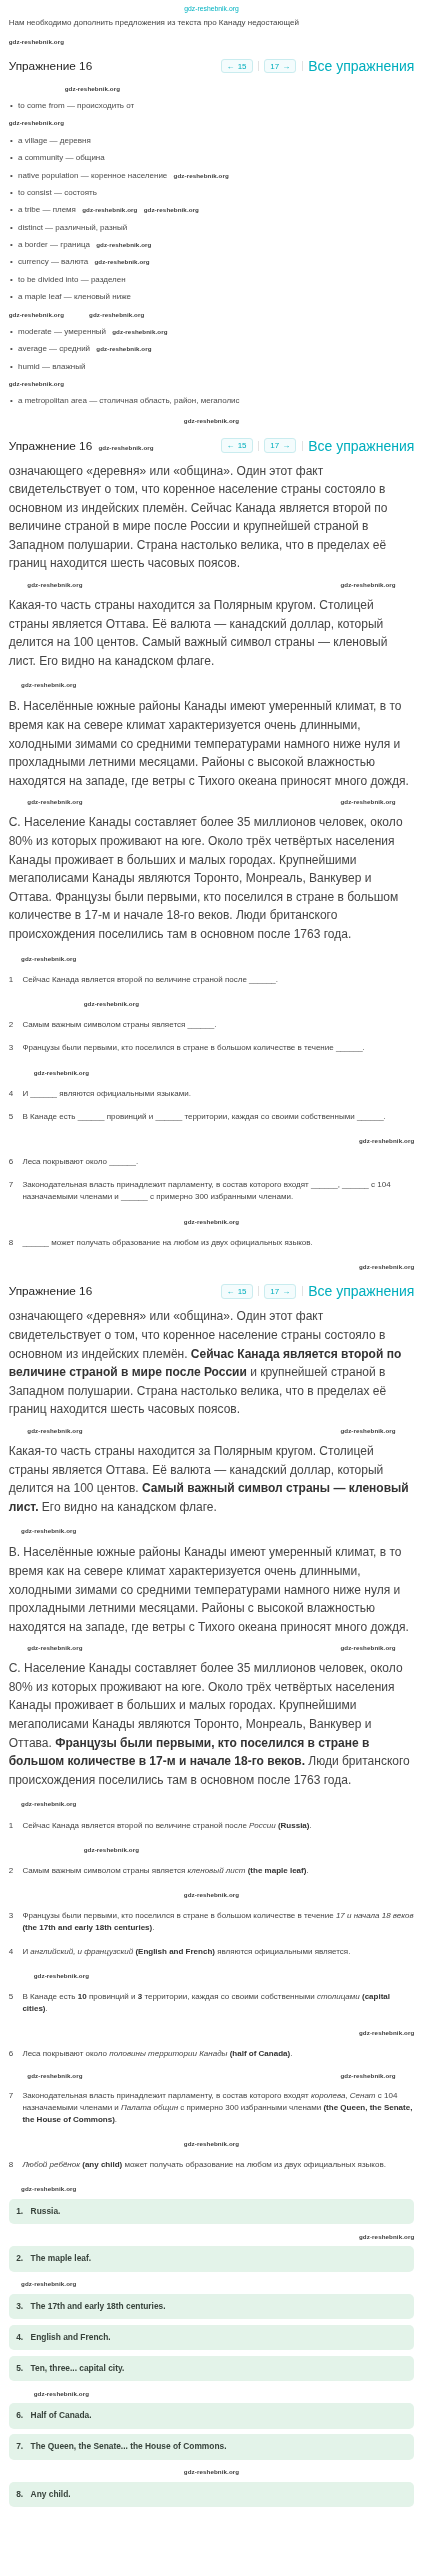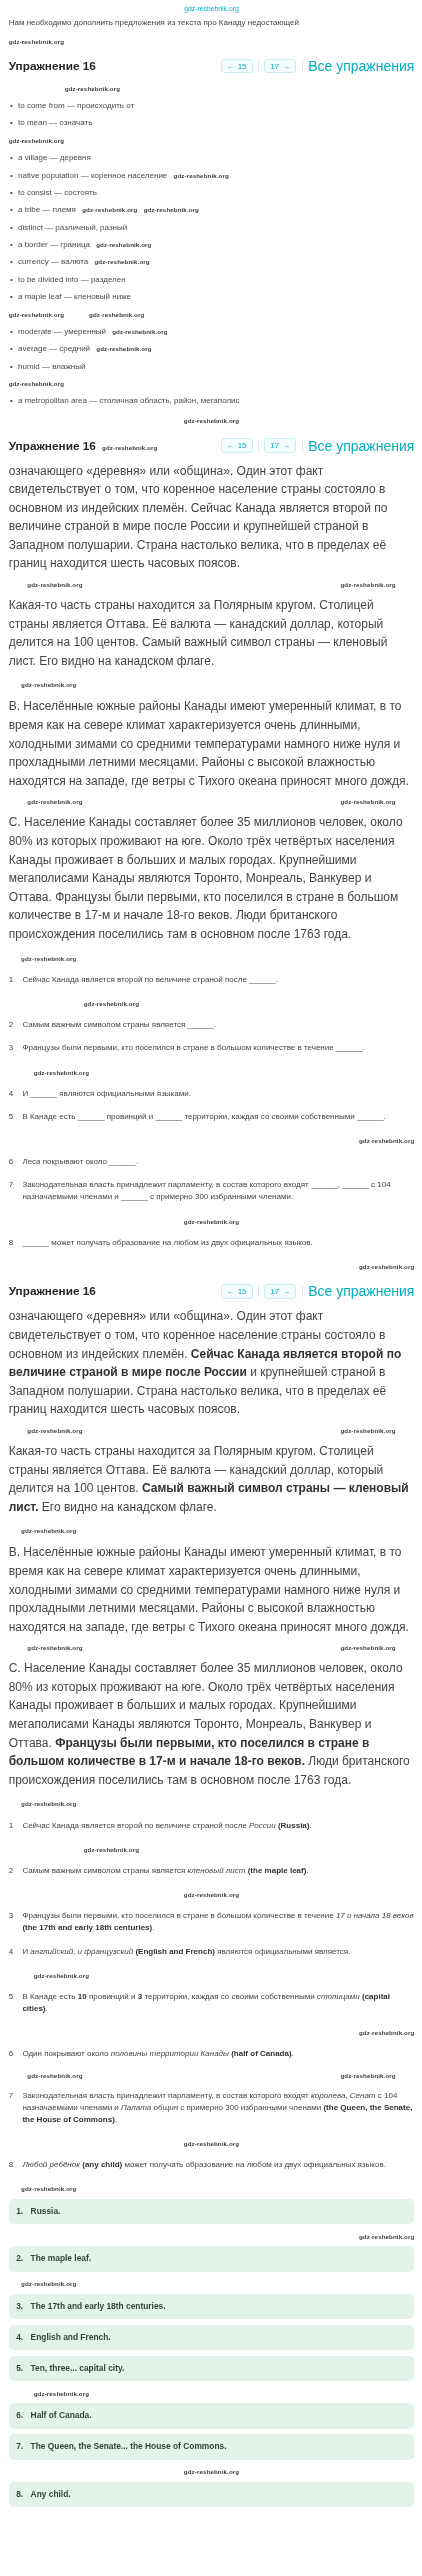--- a/index.html
+++ b/index.html
@@ -9,21 +9,21 @@
   .wm-row{margin:4.4px 0;}
   .wm-inline{margin-left:6.2px;}
   .wm-teal{display:block;text-align:center;color:#00b2c0;font-weight:400;font-size:6.8px;margin:1.2px 0 5px;cursor:pointer;}
   .t-center{text-align:center;}
   .t-right{text-align:right;}
   .split{display:flex;justify-content:space-between;padding:0 18.6px;}
   .ml-20{margin-left:12.4px;} .ml-40{margin-left:25px;} .ml-90{margin-left:56px;} .ml-120{margin-left:75px;}
   .intro{font-size:8px;color:#454545;margin:2.5px 0 6.2px;line-height:1.45;}
   .ex-header{display:flex;align-items:center;justify-content:space-between;margin:12.4px 0 7.5px;}
   .ex-title-wrap{display:flex;align-items:baseline;gap:6.2px;}
-  .ex-title{font-size:11.8px;font-weight:700;color:#262626;margin:0;}
+  .ex-title{font-size:11.8px;font-weight:400;color:#262626;margin:0;}
   .ex-nav{display:flex;align-items:center;gap:5.6px;}
   .pill{display:inline-flex;align-items:center;gap:3.1px;border:0.6px solid #c9ecef;background:#f4fcfd;border-radius:3.1px;padding:1.9px 5px;color:#00aebd;font-size:8px;cursor:pointer;font-family:inherit;}
   .vline{width:0.6px;height:10px;background:#e2e2e2;display:inline-block;}
   .all-link{color:#00aebd;font-size:14px;text-decoration:none;cursor:pointer;}
   .vocab{list-style:none;margin:7.5px 0;padding:0;}
   .vocab li{position:relative;padding-left:9.3px;margin:6.2px 0;font-size:8px;color:#4c4c4c;line-height:1.4;}
   .vocab li.has-bullet::before{content:"•";position:absolute;left:1.2px;color:#4c4c4c;}
   .vocab li.wm-li{padding-left:0;}
   .body-text{font-size:12px;line-height:1.55;color:#454545;margin:8px 0;}
   .qa-list{margin:10px 0;}
@@ -62,23 +62,23 @@
       </button>
       <span class="vline"></span>
       <a class="all-link">Все упражнения</a>
     </div>
   </div>
 
   <div class="wm-row ml-90"><span class="wm">gdz-reshebnik.org</span></div>
 
   <ul class="vocab">
     <li class="has-bullet"><span>to come from — происходить от</span></li>
-    <li class="has-bullet"><span>to mean — означать</span></li>
     <li class="wm-li ml-90"><span class="wm">gdz-reshebnik.org</span></li>
     <li class="has-bullet"><span>a village — деревня</span></li>
+    <li class="has-bullet"><span>a community — община</span></li>
     <li class="has-bullet"><span>native population — коренное население</span><span class="wm wm-inline">gdz-reshebnik.org</span></li>
     <li class="has-bullet"><span>to consist — состоять</span></li>
     <li class="has-bullet"><span>a tribe — племя</span><span class="wm wm-inline">gdz-reshebnik.org</span><span class="wm wm-inline">gdz-reshebnik.org</span></li>
     <li class="has-bullet"><span>distinct — различный, разный</span></li>
     <li class="has-bullet"><span>a border — граница</span><span class="wm wm-inline">gdz-reshebnik.org</span></li>
     <li class="has-bullet"><span>currency — валюта</span><span class="wm wm-inline">gdz-reshebnik.org</span></li>
     <li class="has-bullet"><span>to be divided into — разделен</span></li>
     <li class="has-bullet"><span>a maple leaf — кленовый ниже</span></li>
     <li class="wm-li"><span class="wm">gdz-reshebnik.org</span><span class="wm ml-40">gdz-reshebnik.org</span></li>
     <li class="has-bullet"><span>moderate — умеренный</span><span class="wm wm-inline">gdz-reshebnik.org</span></li>
@@ -220,21 +220,21 @@
         <span><span>И </span><span class="seg-i">английский, и французский</span><span> </span><span class="seg-b">(English and French)</span><span> являются официальными является.</span></span>
       </div>
     <div class="wm-row ml-40"><span class="wm">gdz-reshebnik.org</span></div>
     <div class="qa-item">
         <span class="qa-num">5</span>
         <span><span>В Канаде есть </span><span class="seg-b">10</span><span> провинций и </span><span class="seg-b">3</span><span> территории, каждая со своими собственными </span><span class="seg-i">столицами</span><span> </span><span class="seg-b">(capital cities)</span><span>.</span></span>
       </div>
     <div class="wm-row t-right"><span class="wm">gdz-reshebnik.org</span></div>
     <div class="qa-item">
         <span class="qa-num">6</span>
-        <span><span>Один покрывают около </span><span class="seg-i">половины территории Канады</span><span> </span><span class="seg-b">(half of Canada)</span><span>.</span></span>
+        <span><span>Леса покрывают около </span><span class="seg-i">половины территории Канады</span><span> </span><span class="seg-b">(half of Canada)</span><span>.</span></span>
       </div>
     <div class="wm-row split">
         <span class="wm">gdz-reshebnik.org</span>
         <span class="wm">gdz-reshebnik.org</span>
       </div>
     <div class="qa-item">
         <span class="qa-num">7</span>
         <span><span>Законодательная власть принадлежит парламенту, в состав которого входят </span><span class="seg-i">королева</span><span>, </span><span class="seg-i">Сенат</span><span> с 104 назначаемыми членами и </span><span class="seg-i">Палата общин</span><span> с примерно 300 избранными членами </span><span class="seg-b">(the Queen, the Senate, the House of Commons)</span><span>.</span></span>
       </div>
     <div class="wm-row t-center"><span class="wm">gdz-reshebnik.org</span></div>

